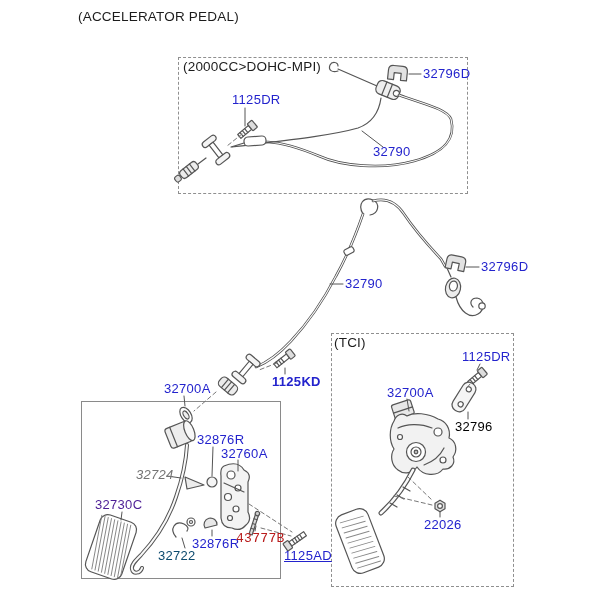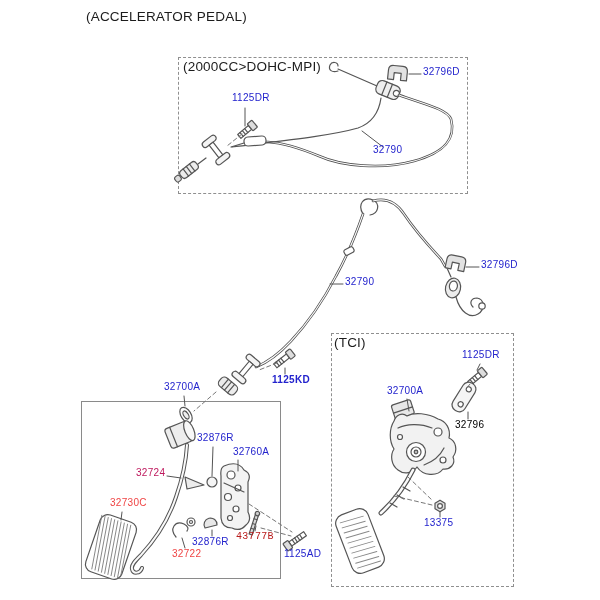--- a/index.html
+++ b/index.html
@@ -1,21 +1,21 @@
 <!DOCTYPE html>
 <html><head>
 <meta charset="utf-8">
 <style>
   html,body{margin:0;padding:0;background:#fff;}
   .stage{position:relative;width:600px;height:600px;background:#ffffff;overflow:hidden;
          font-family:"Liberation Sans",sans-serif;}
   .pbox{position:absolute;border:1px dashed #8f8f8f;background:transparent;}
   .pbox.solid{border:1px solid #8a8a8a;}
   .caption{position:absolute;font-size:13.5px;color:#1c1c1c;white-space:nowrap;letter-spacing:.2px;}
-  .callout{position:absolute;font-size:10px;font-weight:400;white-space:nowrap;letter-spacing:.3px;cursor:pointer;}
+  .callout{position:absolute;font-size:13px;font-weight:400;white-space:nowrap;letter-spacing:.3px;cursor:pointer;}
   svg.art{position:absolute;left:0;top:0;}
 </style>
 </head>
 <body>
 
 <div class="stage">
 
   <div class="pbox" style="left:178px;top:57px;width:288px;height:135px;"></div>
   <div class="pbox" style="left:331px;top:333px;width:181px;height:252px;"></div>
   <div class="pbox solid" style="left:81px;top:401px;width:198px;height:176px;"></div>
@@ -272,36 +272,36 @@
         <path d="M277,363 L259,370"></path>
         <path d="M249,504 L292,532"></path>
         <path d="M261,528 L291,536"></path>
         <path d="M470,384 L466,389"></path>
         <path d="M408,477 L433,501"></path>
         <path d="M394,496 L432,505"></path>
       </g>
     </g>
   </svg>
 
-  <div class="caption" style="left:86px;top:9px;">(ACCELERATOR PEDAL)</div>
+  <div class="caption" style="left:78px;top:9px;">(ACCELERATOR PEDAL)</div>
   <div class="caption" style="left:183px;top:59px;text-align:right;">(2000CC&gt;DOHC-MPI)</div>
   <div class="caption" style="left:334px;top:335px;">(TCI)</div>
 
   <div class="callout" style="left: 232px; top: 92px; color: rgb(35, 35, 205);">1125DR</div>
   <div class="callout" style="left: 423px; top: 66px; color: rgb(35, 35, 205);">32796D</div>
   <div class="callout" style="left: 373px; top: 144px; color: rgb(35, 35, 205);">32790</div>
   <div class="callout" style="left: 345px; top: 276px; color: rgb(35, 35, 205);">32790</div>
   <div class="callout" style="left: 481px; top: 259px; color: rgb(35, 35, 205);">32796D</div>
   <div class="callout" style="left: 462px; top: 349px; color: rgb(35, 35, 205);">1125DR</div>
   <div class="callout" style="left: 387px; top: 385px; color: rgb(35, 35, 205);">32700A</div>
   <div class="callout" style="left: 455px; top: 419px; color: #000000;">32796</div>
-  <div class="callout" style="left: 424px; top: 517px; color: rgb(35, 35, 205);">13375</div>
+  <div class="callout" style="left: 424px; top: 517px; color: rgb(35, 35, 205);">22026</div>
   <div class="callout" style="left: 164px; top: 381px; color: rgb(35, 35, 205);">32700A</div>
   <div class="callout" style="left: 272px; top: 374px; color: rgb(35, 35, 205); font-weight: bold;">1125KD</div>
   <div class="callout" style="left: 197px; top: 432px; color: rgb(35, 35, 205);">32876R</div>
-  <div class="callout" style="left: 221px; top: 446px; color: rgb(35, 35, 205); margin-left: 12px;">32760A</div>
-  <div class="callout" style="left: 136px; top: 467px; color: #be185d;">32724</div>
-  <div class="callout" style="left: 110px; top: 497px; color: #ef4444;">32730C</div>
+  <div class="callout" style="left: 221px; top: 446px; color: rgb(35, 35, 205);">32760A</div>
+  <div class="callout" style="left: 136px; top: 467px; color: #737373; font-style: italic;">32724</div>
+  <div class="callout" style="left: 95px; top: 497px; color: #4c1d95;">32730C</div>
   <div class="callout" style="left: 192px; top: 536px; color: rgb(35, 35, 205);">32876R</div>
-  <div class="callout" style="left: 172px; top: 548px; color: #ef4444;">32722</div>
+  <div class="callout" style="left: 158px; top: 548px; color: #0c4a6e;">32722</div>
   <div class="callout" style="left: 236px; top: 531px; color: #b91c1c; font-family: Liberation Mono, monospace;">43777B</div>
-  <div class="callout" style="left: 284px; top: 548px; color: rgb(35, 35, 205);">1125AD</div>
+  <div class="callout" style="left: 284px; top: 548px; color: rgb(35, 35, 205); text-decoration: underline;">1125AD</div>
 </div>
 
 </body></html>

